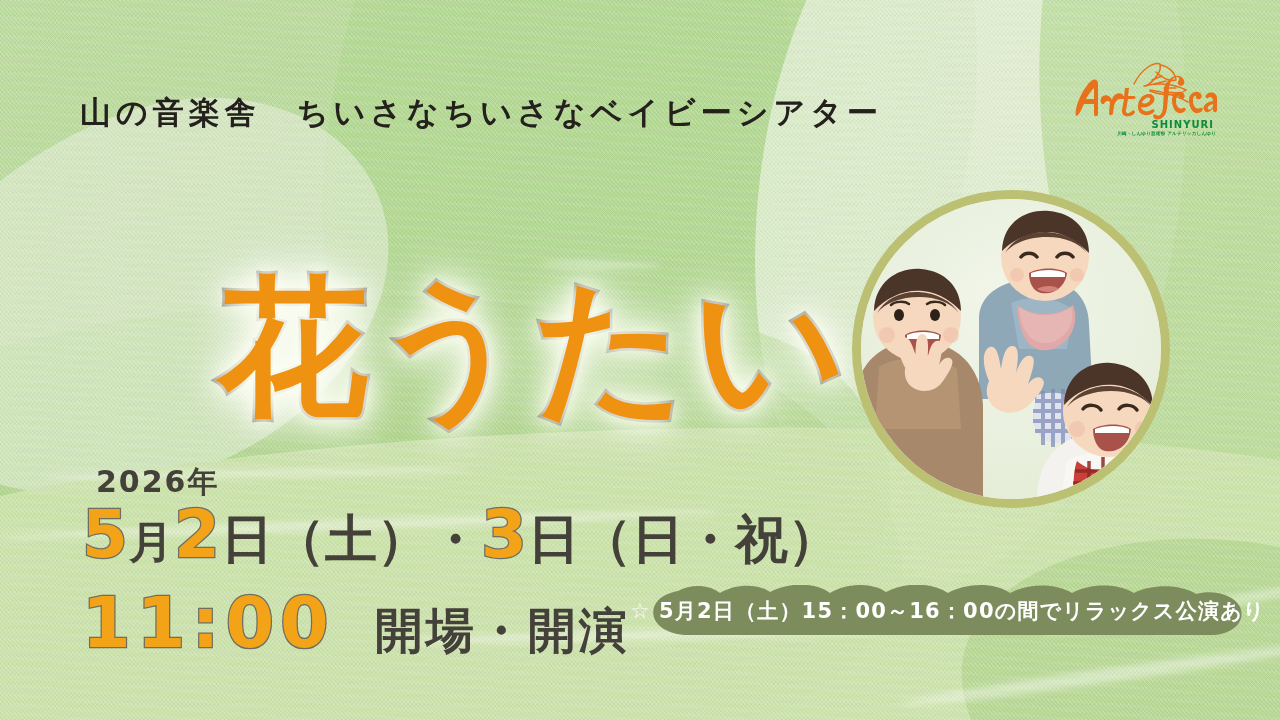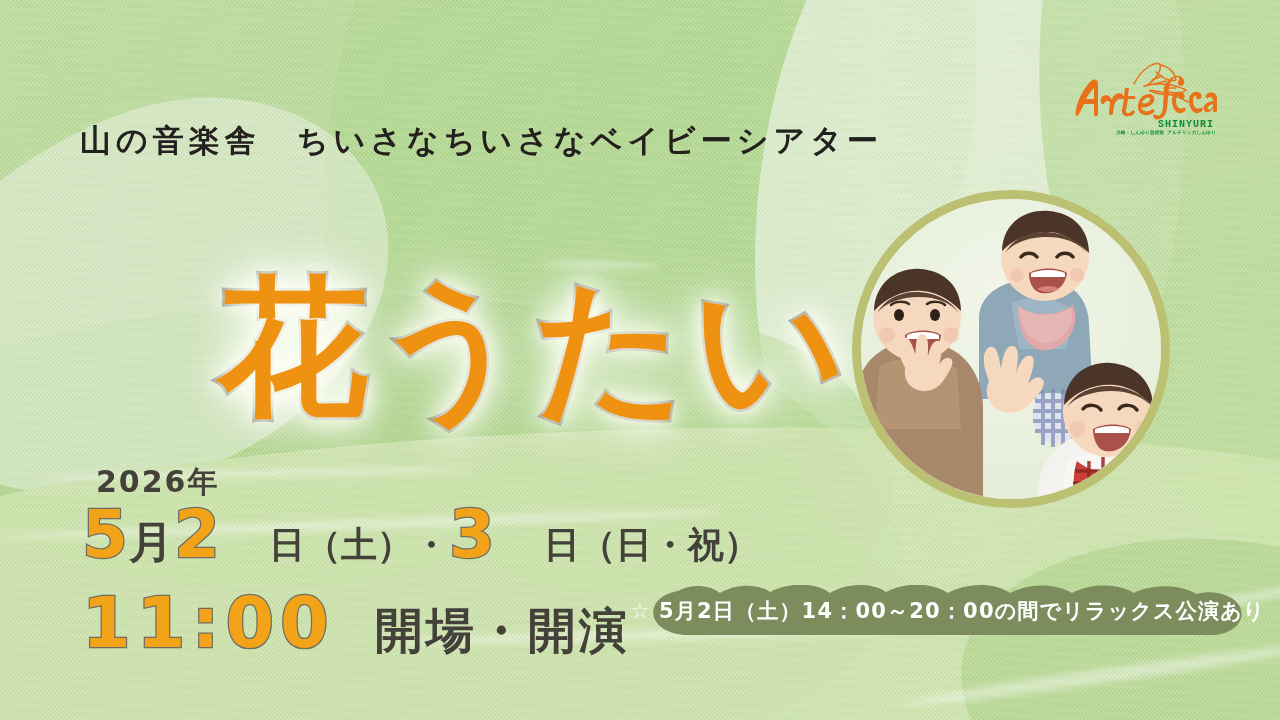--- a/index.html
+++ b/index.html
@@ -125,31 +125,29 @@
 
   
   .header-line {
     position: absolute;
     left: 80px; top: 92px;
     font-size: 31px;
     letter-spacing: 5px;
     color: #24201d;
     font-weight: 600;
     white-space: nowrap;
-    margin-top: 28px;
   }
 
   
   .logo {
     position: absolute;
     right: 62px; top: 60px;
     width: 150px;
     height: 88px;
     text-align: center;
-    font-family: Liberation Mono, monospace;
   }
   .logo svg { display: block; }
   .logo-sub {
     font-size: 10px;
     font-weight: 700;
     letter-spacing: 1px;
     color: #0e8b3c;
     line-height: 1;
     margin-top: -2px;
     text-align: right;
@@ -244,25 +242,24 @@
     paint-order: stroke fill;
     letter-spacing: 1px;
   }
   .kan {
     font-size: 44px;
     font-weight: 700;
     color: #44403a;
     letter-spacing: 1px;
   }
   .kan-small {
-    font-size: 36px;
+    font-size: 52px;
     font-weight: 700;
     color: #44403a;
     letter-spacing: 0px;
-    margin-left: 48px;
   }
   .time-num {
     font-size: 70px;
     font-weight: 800;
     color: #F3A318;
     -webkit-text-stroke: 2.5px #6f6e63;
     paint-order: stroke fill;
     letter-spacing: 6px;
     text-align: center;
   }
@@ -436,16 +433,16 @@
 
   <div class="relax-banner">
     <svg viewBox="0 0 600 52" preserveAspectRatio="none">
       <path d="M30 6 C44 -2, 62 0, 72 8 C86 -1, 110 -2, 122 7 C140 -3, 168 -3, 182 8
                C198 -2, 224 -3, 238 7 C256 -3, 284 -3, 300 8
                C318 -2, 346 -3, 362 8 C380 -2, 408 -2, 424 8
                C442 -2, 470 -2, 486 8 C504 -1, 532 -1, 548 9
                C566 4, 586 10, 592 22 C598 36, 586 48, 566 50
                L36 50 C14 48, 2 36, 6 22 C10 12, 20 8, 30 6 Z" fill="#7D8C5C"></path>
     </svg>
-    <div class="relax-text">☆ 5月2日（土）14：00～20：00の間でリラックス公演あり</div>
+    <div class="relax-text">☆ 5月2日（土）15：00～16：00の間でリラックス公演あり</div>
   </div>
 
 </div>
 
 </body></html>

